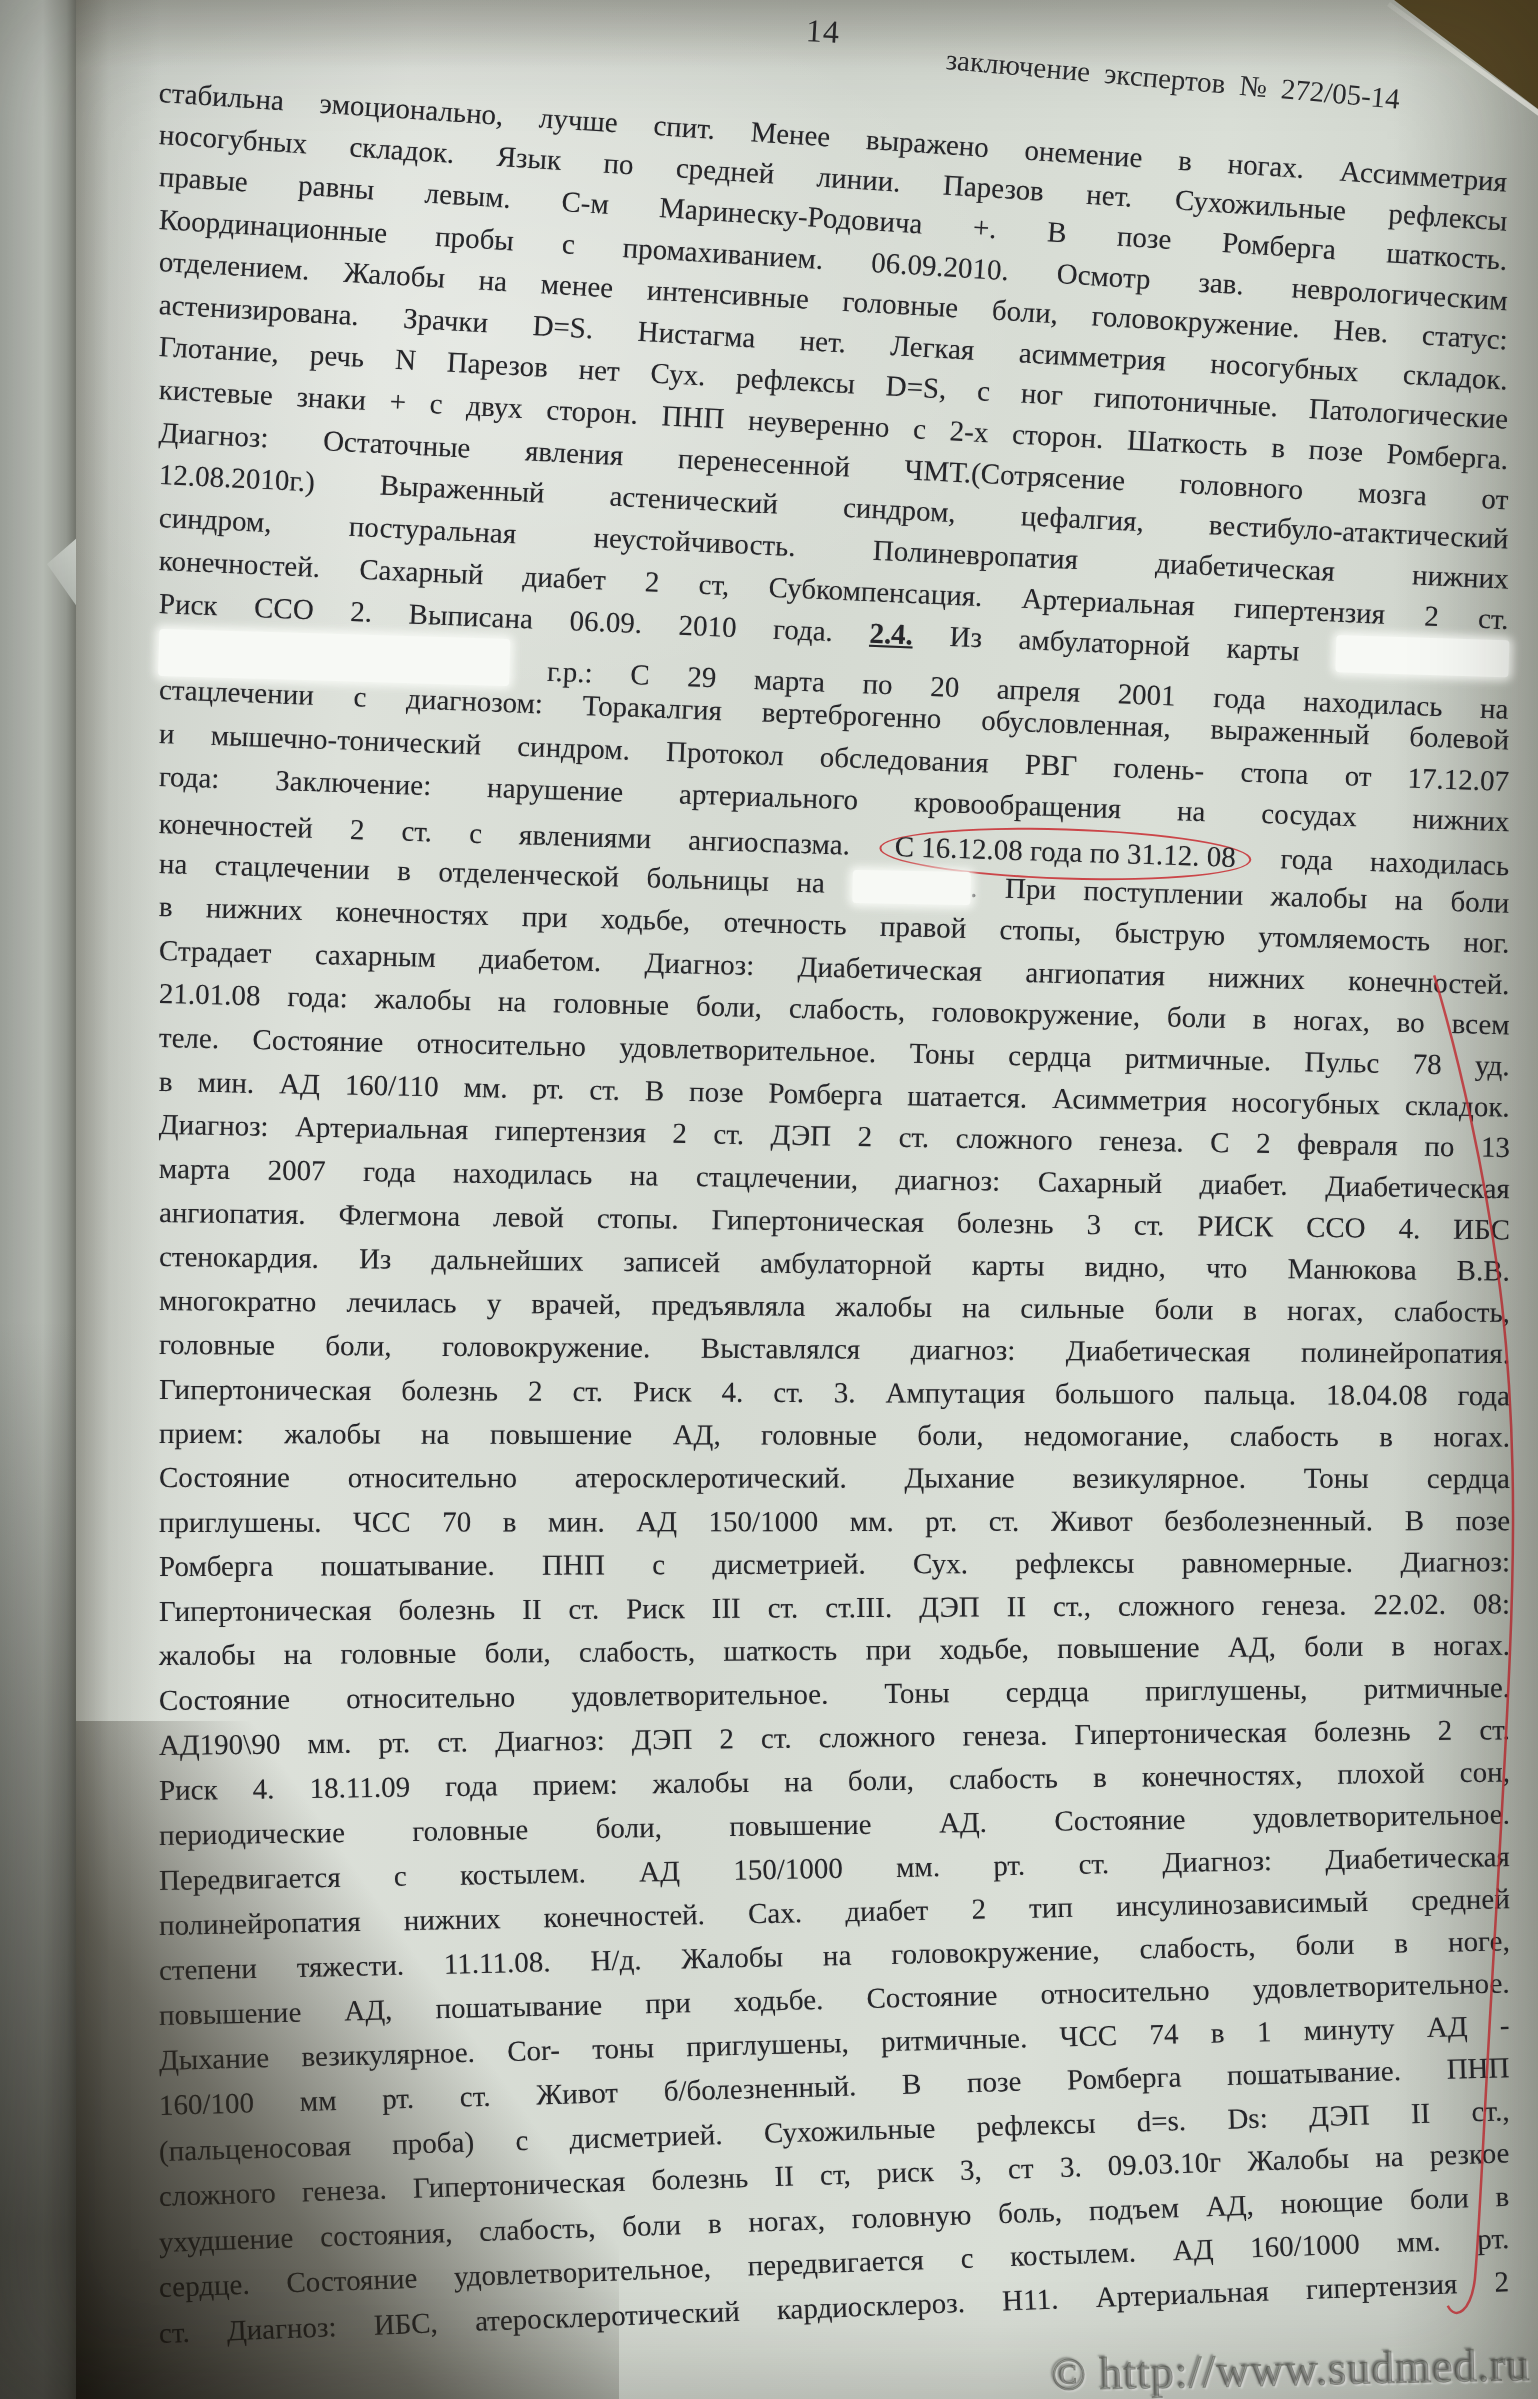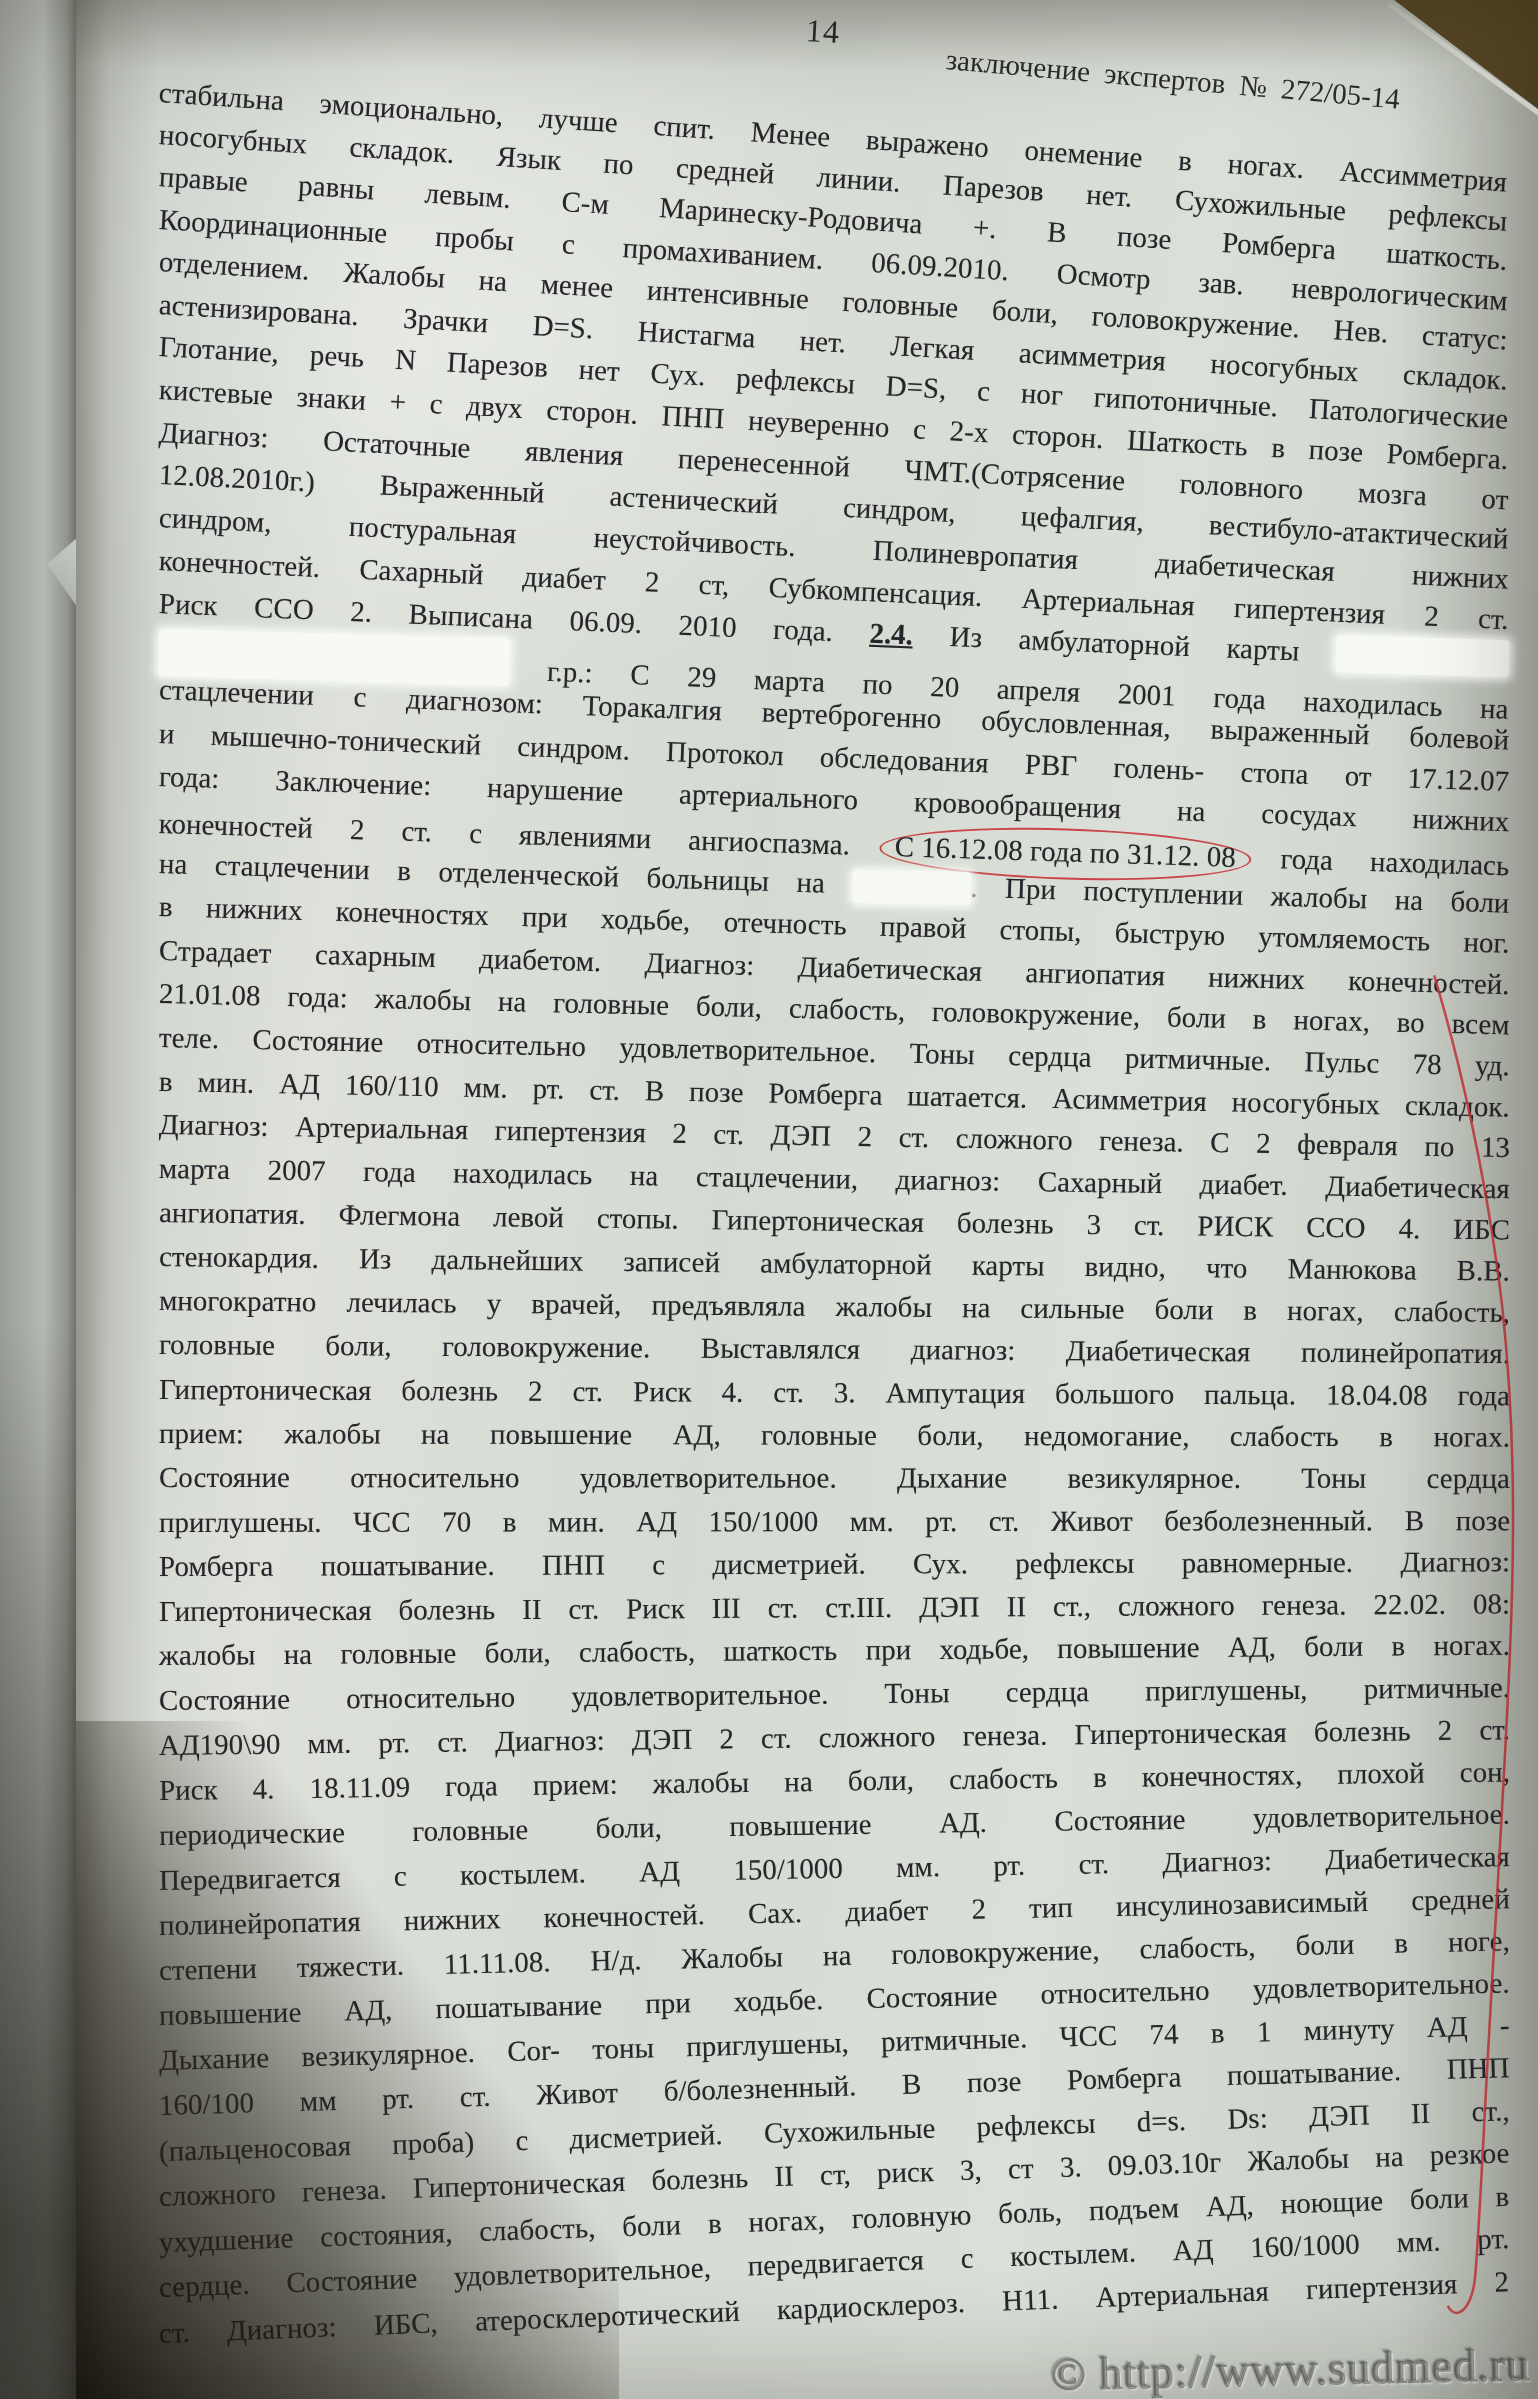--- a/index.html
+++ b/index.html
@@ -143,21 +143,21 @@
         <div class="tline" style="top: 1018px; transform: rotate(1.21deg);"><span>теле. Состояние относительно удовлетворительное. Тоны сердца ритмичные. Пульс 78 уд.</span></div>
         <div class="tline" style="top: 1062px; transform: rotate(1.09deg);"><span>в мин. АД 160/110 мм. рт. ст. В позе Ромберга шатается. Асимметрия носогубных складок.</span></div>
         <div class="tline" style="top: 1105px; transform: rotate(0.98deg);"><span>Диагноз: Артериальная гипертензия 2 ст. ДЭП 2 ст. сложного генеза. С 2 февраля по 13</span></div>
         <div class="tline" style="top: 1149px; transform: rotate(0.86deg);"><span>марта 2007 года находилась на стацлечении, диагноз: Сахарный диабет. Диабетическая</span></div>
         <div class="tline" style="top: 1193px; transform: rotate(0.74deg);"><span>ангиопатия. Флегмона левой стопы. Гипертоническая болезнь 3 ст. РИСК ССО 4. ИБС</span></div>
         <div class="tline" style="top: 1237px; transform: rotate(0.62deg);"><span>стенокардия. Из дальнейших записей амбулаторной карты видно, что Манюкова В.В.</span></div>
         <div class="tline" style="top: 1281px; transform: rotate(0.51deg);"><span>многократно лечилась у врачей, предъявляла жалобы на сильные боли в ногах, слабость,</span></div>
         <div class="tline" style="top: 1325px; transform: rotate(0.39deg);"><span>головные боли, головокружение. Выставлялся диагноз: Диабетическая полинейропатия.</span></div>
         <div class="tline" style="top: 1370px; transform: rotate(0.27deg);"><span>Гипертоническая болезнь 2 ст. Риск 4. ст. 3. Ампутация большого пальца. 18.04.08 года</span></div>
         <div class="tline" style="top: 1414px; transform: rotate(0.15deg);"><span>прием: жалобы на повышение АД, головные боли, недомогание, слабость в ногах.</span></div>
-        <div class="tline" style="top: 1458px; transform: rotate(0.04deg);"><span>Состояние относительно удовлетворительное. Дыхание везикулярное. Тоны сердца</span></div>
+        <div class="tline" style="top: 1458px; transform: rotate(0.04deg);"><span>Состояние относительно атеросклеротический. Дыхание везикулярное. Тоны сердца</span></div>
         <div class="tline" style="top: 1503px; transform: rotate(-0.08deg);"><span>приглушены. ЧСС 70 в мин. АД 150/1000 мм. рт. ст. Живот безболезненный. В позе</span></div>
         <div class="tline" style="top: 1547px; transform: rotate(-0.2deg);"><span>Ромберга пошатывание. ПНП с дисметрией. Сух. рефлексы равномерные. Диагноз:</span></div>
         <div class="tline" style="top: 1592px; transform: rotate(-0.32deg);"><span>Гипертоническая болезнь II ст. Риск III ст. ст.III. ДЭП II ст., сложного генеза. 22.02. 08:</span></div>
         <div class="tline" style="top: 1636px; transform: rotate(-0.44deg);"><span>жалобы на головные боли, слабость, шаткость при ходьбе, повышение АД, боли в ногах.</span></div>
         <div class="tline" style="top: 1681px; transform: rotate(-0.55deg);"><span>Состояние относительно удовлетворительное. Тоны сердца приглушены, ритмичные.</span></div>
         <div class="tline" style="top: 1726px; transform: rotate(-0.67deg);"><span>АД190\90 мм. рт. ст. Диагноз: ДЭП 2 ст. сложного генеза. Гипертоническая болезнь 2 ст.</span></div>
         <div class="tline" style="top: 1771px; transform: rotate(-0.79deg);"><span>Риск 4. 18.11.09 года прием: жалобы на боли, слабость в конечностях, плохой сон,</span></div>
         <div class="tline" style="top: 1816px; transform: rotate(-0.91deg);"><span>периодические головные боли, повышение АД. Состояние удовлетворительное.</span></div>
         <div class="tline" style="top: 1861px; transform: rotate(-1.02deg);"><span>Передвигается с костылем. АД 150/1000 мм. рт. ст. Диагноз: Диабетическая</span></div>
         <div class="tline" style="top: 1906px; transform: rotate(-1.14deg);"><span>полинейропатия нижних конечностей. Сах. диабет 2 тип инсулинозависимый средней</span></div>

